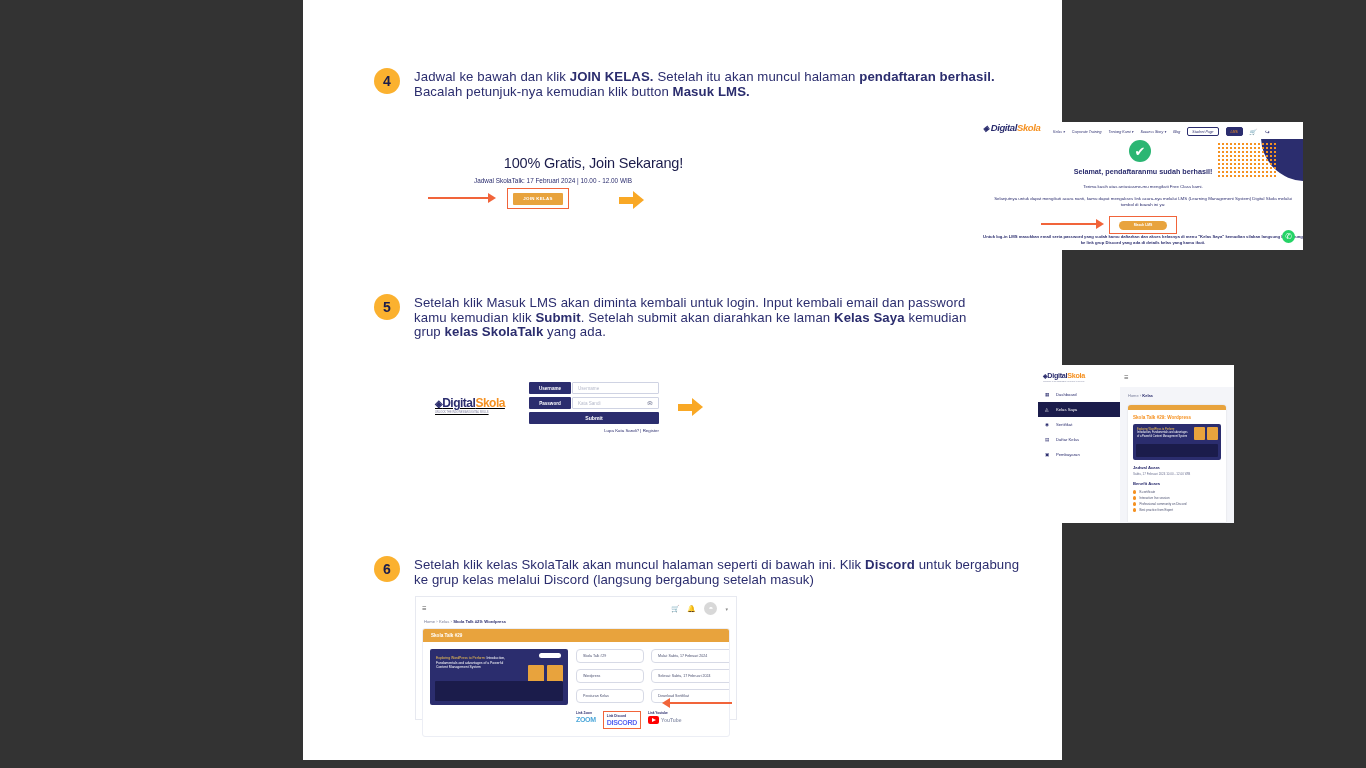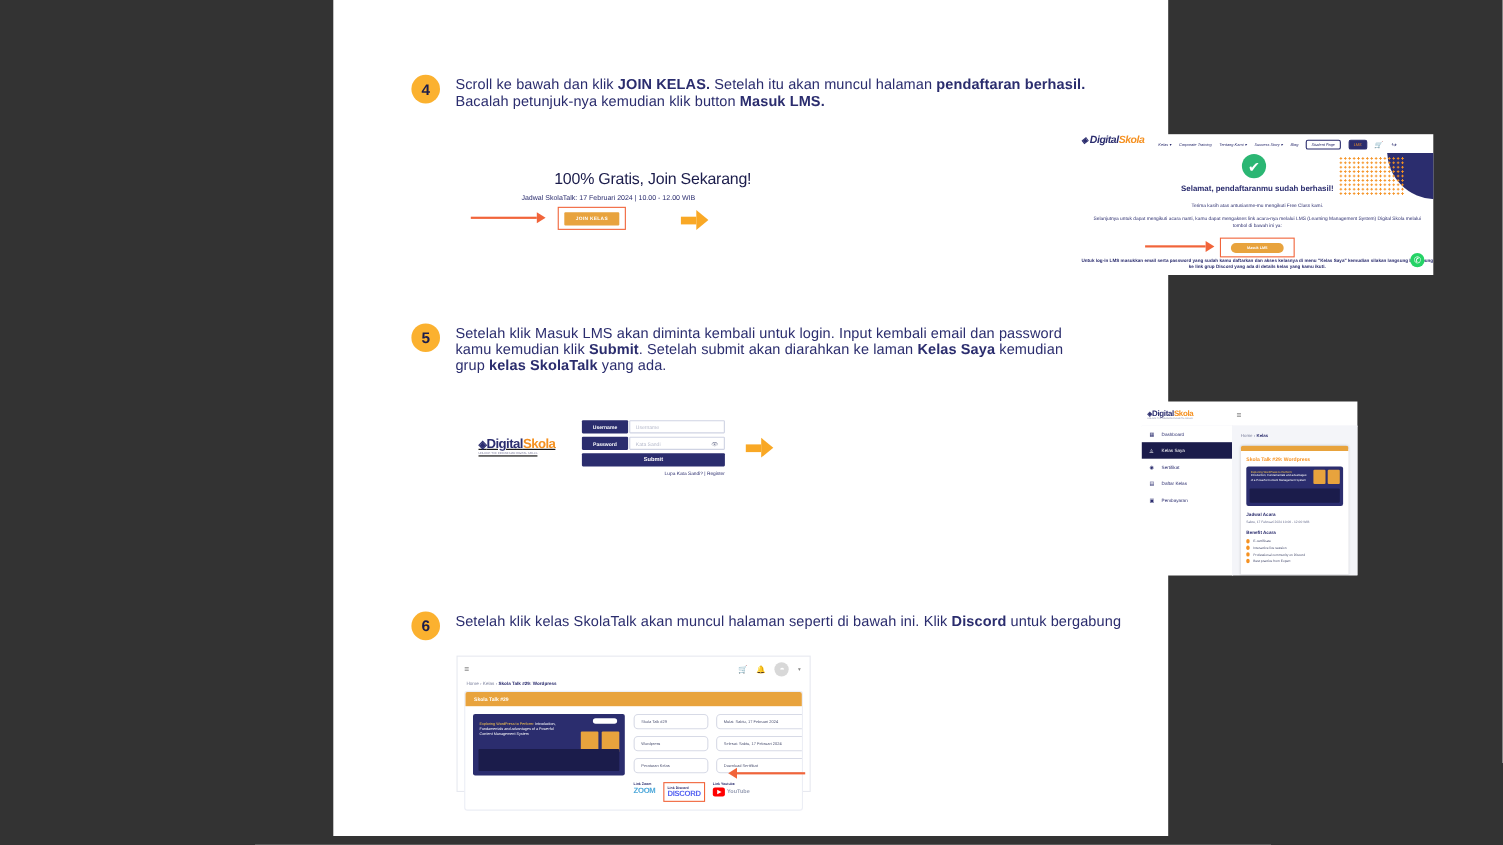--- a/index.html
+++ b/index.html
@@ -225,21 +225,21 @@
   .yt .lbl{font-size:5px;color:#9aa0b5;font-weight:bold;}
 </style>
 </head>
 <body>
 
 <div class="page">
 
   <div class="step" style="top:68px">
     <div class="step-badge">4</div>
     <div class="step-text" style="top:2px">
-      <span>Scroll ke bawah dan klik </span><b>JOIN KELAS.</b><span> Setelah itu akan muncul halaman </span><b>pendaftaran berhasil.</b><br>
+      <span>Jadwal ke bawah dan klik </span><b>JOIN KELAS.</b><span> Setelah itu akan muncul halaman </span><b>pendaftaran berhasil.</b><br>
       <span>Bacalah petunjuk-nya kemudian klik button </span><b>Masuk LMS.</b>
     </div>
   </div>
 
   <div class="art s4-left">
     <div class="s4-title">100% Gratis, Join Sekarang!</div>
     <div class="s4-sub">Jadwal SkolaTalk: 17 Februari 2024 | 10.00 - 12.00 WIB</div>
     <div class="arrow-red" style="left:5px;top:38px;">
       <div class="shaft" style="width:60px"></div>
         <div class="head"></div>
@@ -396,20 +396,21 @@
             </div>
         </div>
       </div>
     </div>
   </div>
 
   <div class="step" style="top:556px">
     <div class="step-badge">6</div>
     <div class="step-text" style="top:2px">
       <span>Setelah klik kelas SkolaTalk akan muncul halaman seperti di bawah ini. Klik </span><b>Discord</b><span> untuk bergabung</span><br>
+      <span>ke grup kelas melalui Discord (langsung bergabung setelah masuk)</span>
     </div>
   </div>
 
   <div class="art s6">
     <div class="s6-top">
       <div class="s6-burger">☰</div>
       <div class="s6-icons">
         <span class="i">🛒</span>
         <span class="i">🔔</span>
         <span class="s6-avatar">◓</span>

